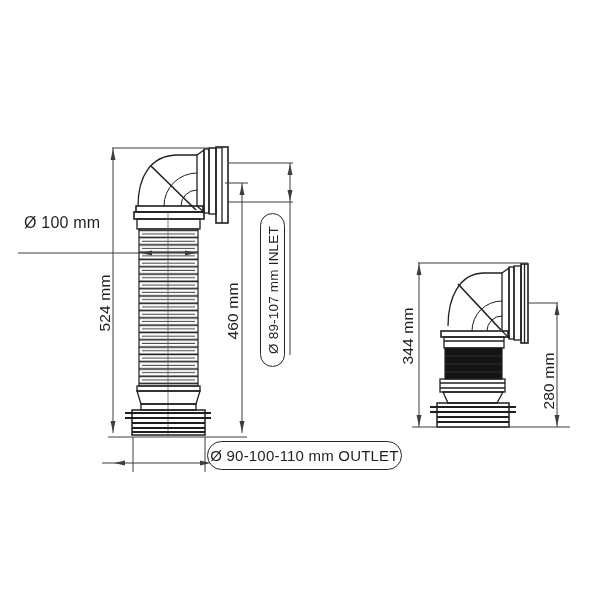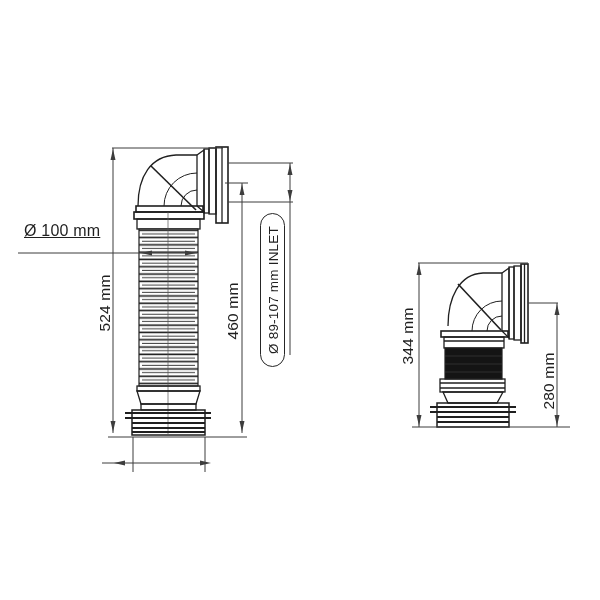--- a/index.html
+++ b/index.html
@@ -162,28 +162,31 @@
       <polygon points="419,264 416.5,275 421.5,275" stroke="none"></polygon>
       <polygon points="419,426 416.5,415 421.5,415" stroke="none"></polygon>
 
       <line x1="528" y1="303" x2="558" y2="303"></line>
       <line x1="557" y1="303" x2="557" y2="427"></line>
       <polygon points="557,304 554.5,315 559.5,315" stroke="none"></polygon>
       <polygon points="557,426 554.5,415 559.5,415" stroke="none"></polygon>
     </g>
   </svg>
 
-  <div class="lbl" style="left:24px;top:222px;text-decoration:underline;">Ø 100 mm</div>
+  <div class="lbl" style="left:24px;top:214px;">Ø 100 mm</div>
 
   <div class="lbl rot" style="left:65px;top:294px;">524 mm</div>
 
   <div class="lbl rot" style="left:193px;top:302px;">460 mm</div>
 
   <div class="pill pill-v" style="left:260px;top:213px;width:25px;height:154px;">
     <span>Ø 89-107 mm INLET</span>
   </div>
 
+  <div class="pill pill-h" style="left:207px;top:441px;width:195px;height:29px;">
+    <span>Ø 90-100-110 mm OUTLET</span>
+  </div>
 
   <div class="lbl rot" style="left:368px;top:327px;">344 mm</div>
 
   <div class="lbl rot" style="left:509px;top:372px;">280 mm</div>
 
 </div>
 
 </body></html>

